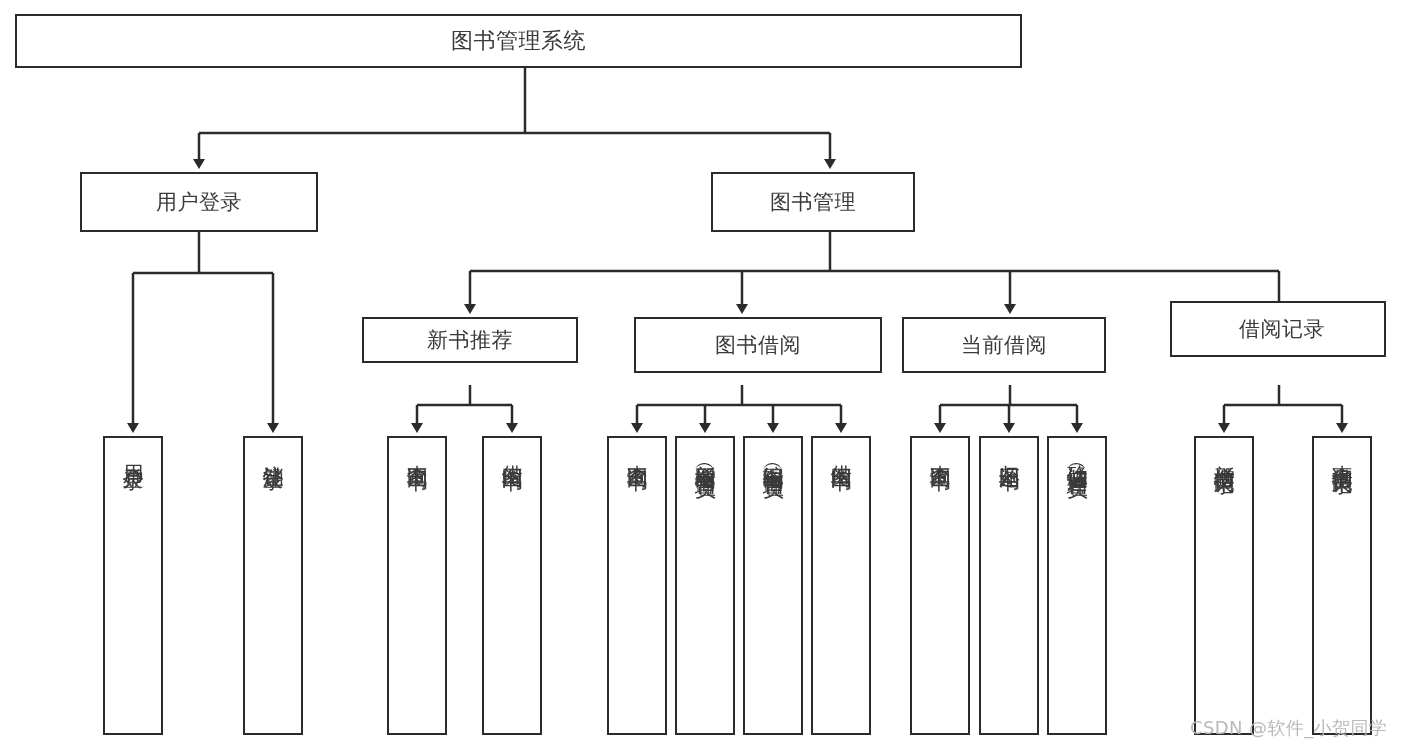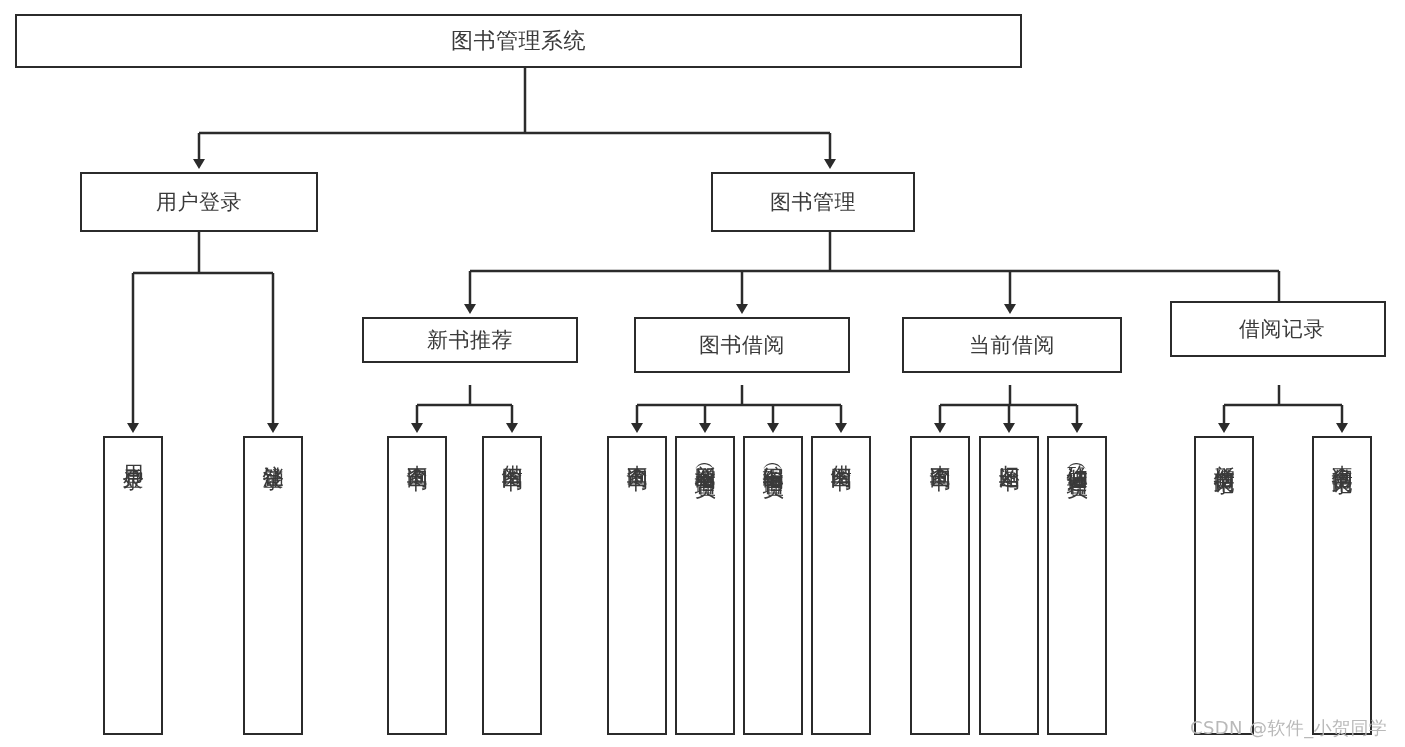--- a/index.html
+++ b/index.html
@@ -137,24 +137,24 @@
   <div class="node h-node" style="left:80px; top:172px; width:238px; height:60px;">
     <span class="lbl">用户登录</span>
   </div>
   <div class="node h-node" style="left:711px; top:172px; width:204px; height:60px;">
     <span class="lbl">图书管理</span>
   </div>
 
   <div class="node h-node" style="left:362px; top:317px; width:216px; height:46px;">
     <span class="lbl">新书推荐</span>
   </div>
-  <div class="node h-node" style="left:634px; top:317px; width:216px; height:56px;font-family:Liberation Serif, serif;">
+  <div class="node h-node" style="left:634px; top:317px; width:248px; height:56px;font-family:Liberation Serif, serif;">
     <span class="lbl">图书借阅</span>
   </div>
-  <div class="node h-node" style="left:902px; top:317px; width:220px; height:56px;">
+  <div class="node h-node" style="left:902px; top:317px; width:204px; height:56px;">
     <span class="lbl">当前借阅</span>
   </div>
   <div class="node h-node" style="left:1170px; top:301px; width:216px; height:56px;padding-left:8px;">
     <span class="lbl">借阅记录</span>
   </div>
 
   <div class="node v-node" style="left:103px; top:436px; width:60px; height:299px;">
     <span class="lbl">用户登录</span>
   </div>
   <div class="node v-node" style="left:243px; top:436px; width:60px; height:299px;">

